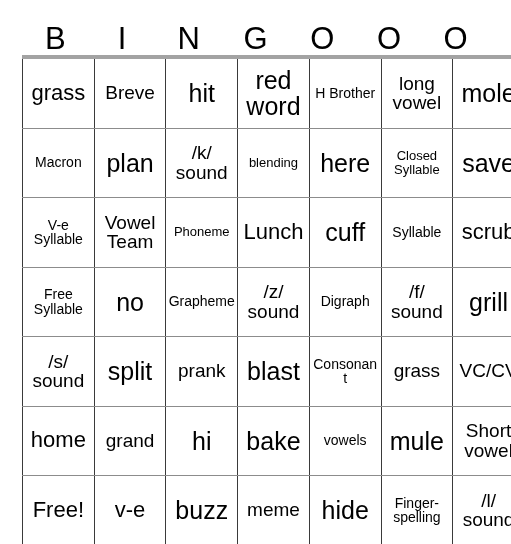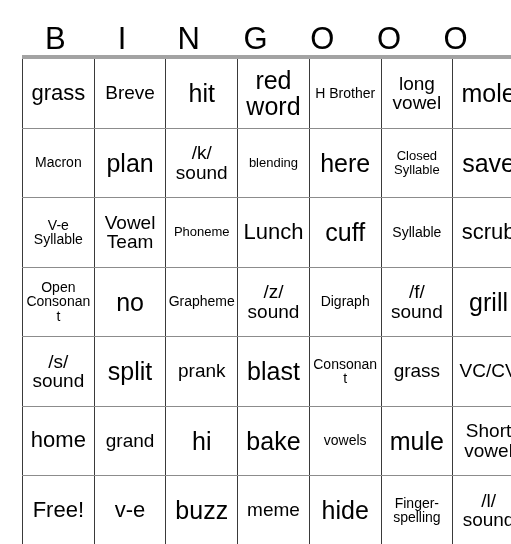--- a/index.html
+++ b/index.html
@@ -150,21 +150,21 @@
           </td>
           <td>
             <span class="cell-text sz-sm">Syllable</span>
           </td>
           <td>
             <span class="cell-text sz-lg">scrub</span>
           </td>
         </tr>
         <tr>
           <td>
-            <span class="cell-text sz-sm">Open Consonant</span>
+            <span class="cell-text sz-sm">Free Syllable</span>
           </td>
           <td>
             <span class="cell-text sz-xl">no</span>
           </td>
           <td>
             <span class="cell-text sz-xxs">Grapheme</span>
           </td>
           <td>
             <span class="cell-text sz-md">/z/ sound</span>
           </td>

